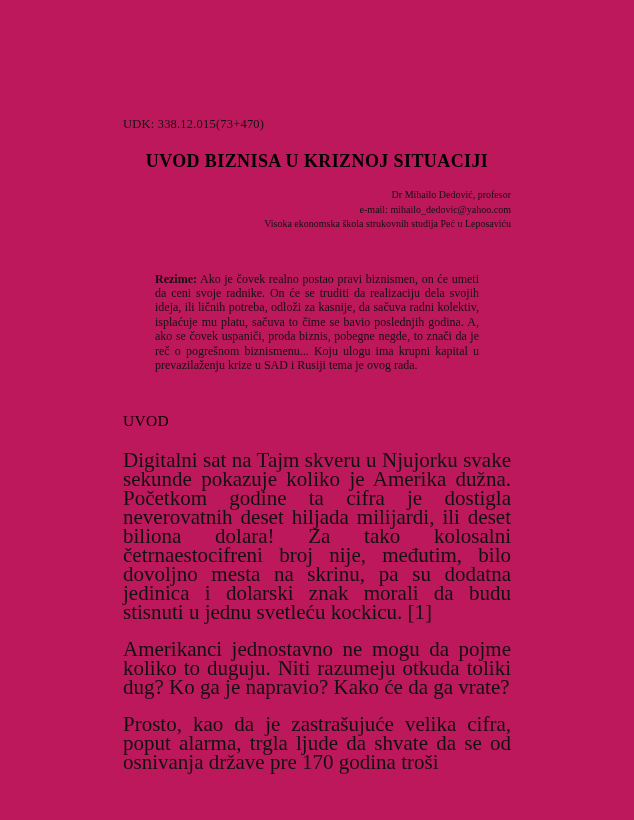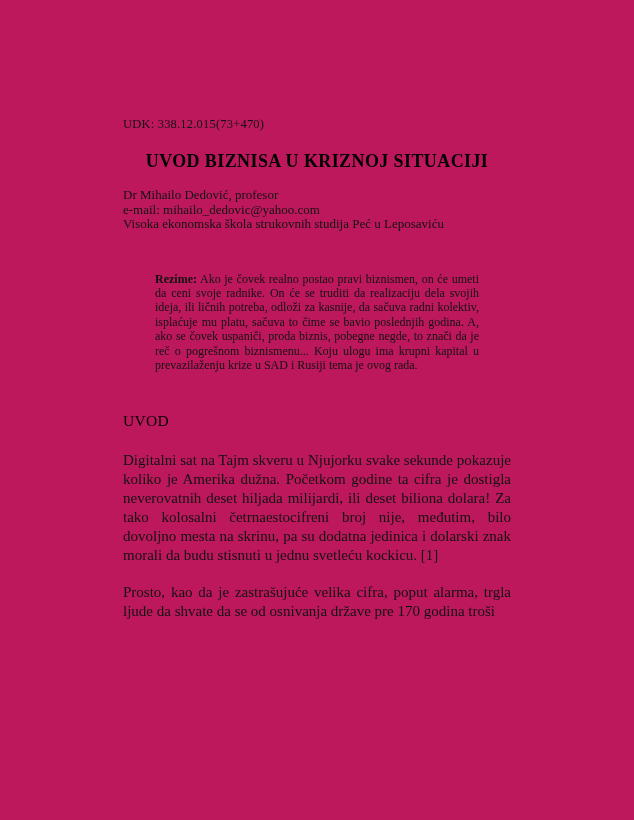--- a/index.html
+++ b/index.html
@@ -25,22 +25,22 @@
   }
   .paper-title {
     font-size: 18px;
     font-weight: bold;
     text-align: center;
     letter-spacing: 0.4px;
     margin-bottom: 16px;
     color: #000;
   }
   .author-block {
-    text-align: left;
-    font-size: 13px;
+    text-align: right;
+    font-size: 10px;
     line-height: 14.5px;
     margin-bottom: 40px;
     color: #111;
   }
   .abstract-block {
     width: 324px;
     margin: 0 auto 40px auto;
     font-size: 12px;
     line-height: 14.4px;
     text-align: justify;
@@ -50,21 +50,21 @@
     font-weight: bold;
   }
   .section-heading {
     font-size: 15.5px;
     font-weight: normal;
     letter-spacing: 0.3px;
     margin-bottom: 21px;
     color: #000;
   }
   .body-paragraph {
-    font-size: 15px;
+    font-size: 21px;
     line-height: 19px;
     text-align: justify;
     margin-bottom: 18px;
     color: #111;
   }
 </style>
 </head>
 <body>
 
 <div class="page">
@@ -81,17 +81,18 @@
 
   <div class="abstract-block">
     <span class="abstract-label">Rezime:</span><span> Ako je čovek realno postao pravi biznismen, on će umeti da ceni svoje radnike. On će se truditi da realizaciju dela svojih ideja, ili ličnih potreba, odloži za kasnije, da sačuva radni kolektiv, isplaćuje mu platu, sačuva to čime se bavio poslednjih godina. A, ako se čovek uspaniči, proda biznis, pobegne negde, to znači da je reč o pogrešnom biznismenu... Koju ulogu ima krupni kapital u prevazilaženju krize u SAD i Rusiji tema je ovog rada.</span>
   </div>
 
   <div>
     <h2 class="section-heading">UVOD</h2>
 
     <p class="body-paragraph">Digitalni sat na Tajm skveru u Njujorku svake sekunde pokazuje koliko je Amerika dužna. Početkom godine ta cifra je dostigla neverovatnih deset hiljada milijardi, ili deset biliona dolara! Za tako kolosalni četrnaestocifreni broj nije, međutim, bilo dovoljno mesta na skrinu, pa su dodatna jedinica i dolarski znak morali da budu stisnuti u jednu svetleću kockicu. [1]</p>
 
+    <p class="body-paragraph">Amerikanci jednostavno ne mogu da pojme koliko to duguju. Niti razumeju otkuda toliki dug? Ko ga je napravio? Kako će da ga vrate?</p>
 
     <p class="body-paragraph">Prosto, kao da je zastrašujuće velika cifra, poput alarma, trgla ljude da shvate da se od osnivanja države pre 170 godina troši</p>
   </div>
 
 </div>
 
 </body></html>

